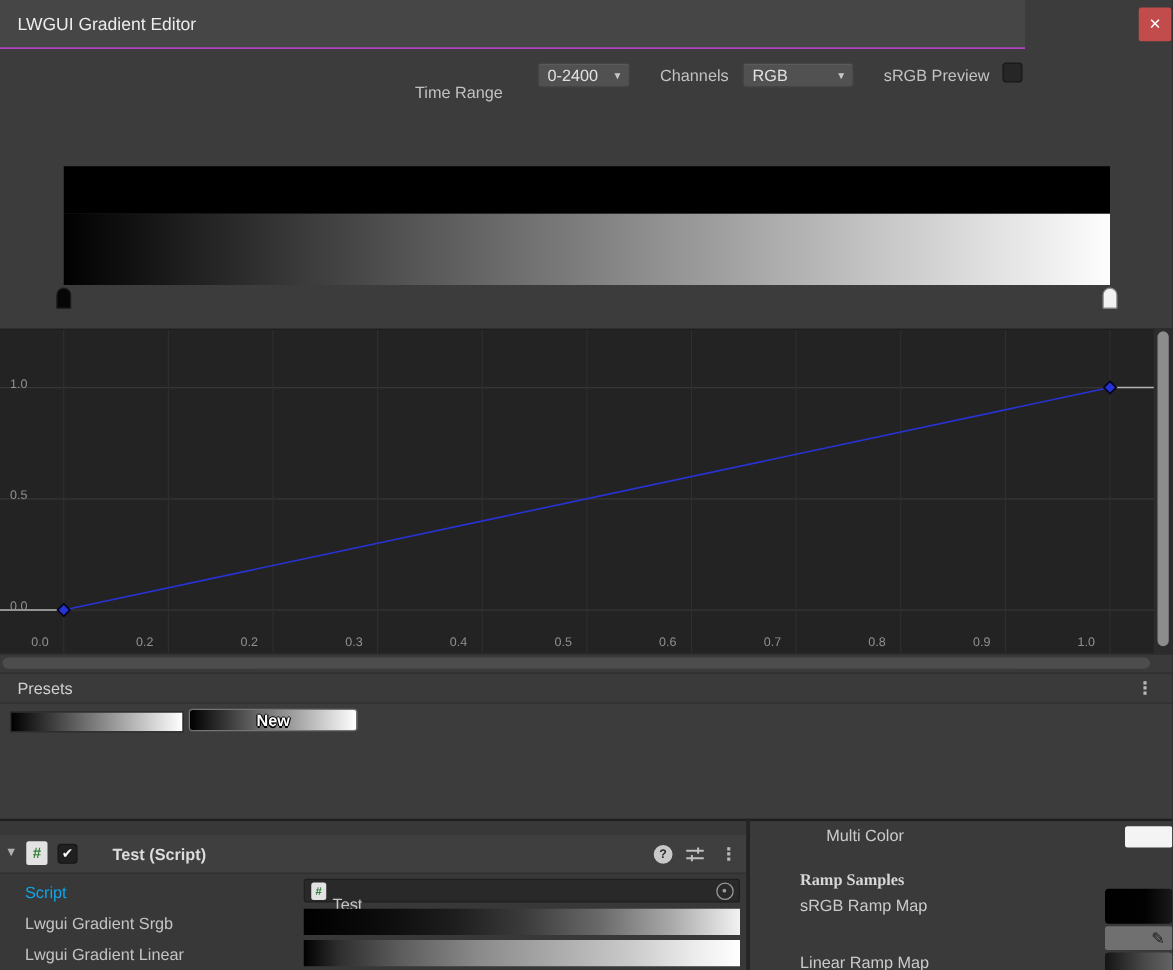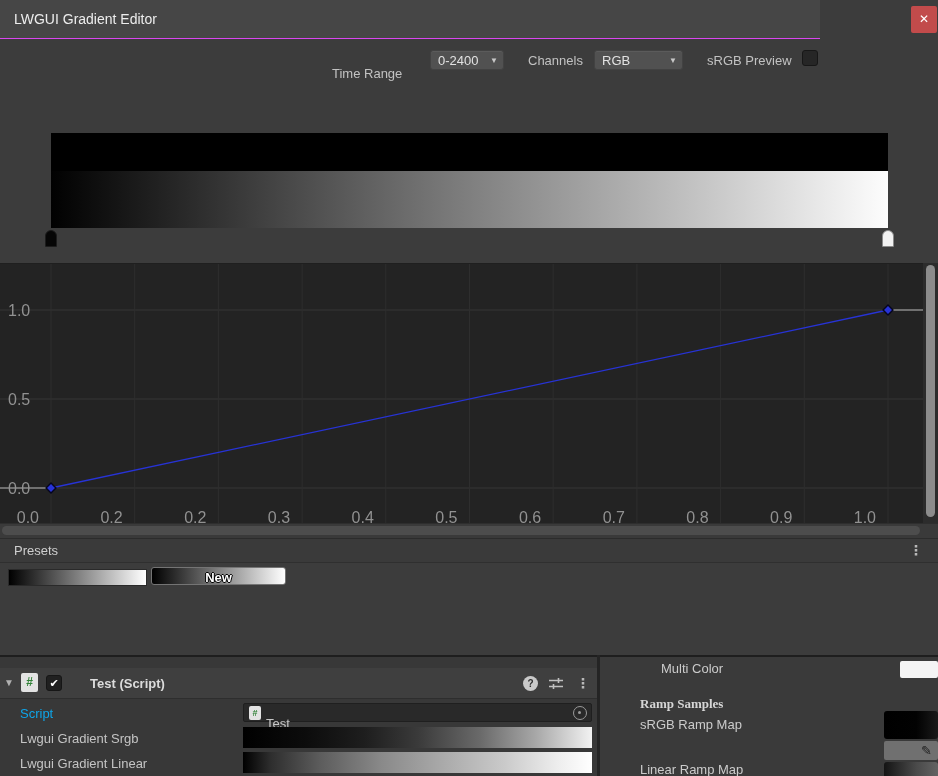--- a/index.html
+++ b/index.html
@@ -19,21 +19,21 @@
   .dd-arrow{position:absolute;right:5px;top:0;height:20px;line-height:20px;font-size:8px;color:#c8c8c8;}
   .checkbox{width:16px;height:16px;background:#262626;border:1px solid #171717;border-radius:3px;box-sizing:border-box;}
   
   .grad-top{left:51px;top:133px;width:837px;height:38px;background:#000;}
   .grad-bottom{left:51px;top:171px;width:837px;height:57px;background:linear-gradient(90deg,#010101,#fdfdfd);}
   .stop{width:12px;height:17px;border-radius:6px 6px 1px 1px;box-sizing:border-box;}
   .stop-left{left:45px;top:230px;background:#060606;border:1px solid #1c1c1c;}
   .stop-right{left:882px;top:230px;background:#f2f2f2;border:1px solid #8a8a8a;}
   
   .curve-area{left:0;top:263px;width:938px;height:260px;background:#232323;border-top:1px solid #1f1f1f;box-sizing:border-box;}
-  .tick{position:absolute;font-size:16px;color:#919191;white-space:nowrap;}
+  .tick{position:absolute;font-size:10px;color:#919191;white-space:nowrap;}
   
   .hscroll{left:0;top:523px;width:938px;height:15px;background:#3a3a3a;border-top:1px solid #2e2e2e;box-sizing:border-box;}
   .hthumb{position:absolute;left:2px;top:2px;width:918px;height:9px;background:#4d4d4d;border-radius:5px;}
   .vscroll{left:923px;top:263px;width:15px;height:260px;background:#2c2c2c;}
   .vthumb{position:absolute;left:3px;top:2px;width:9px;height:252px;background:#8c8c8c;border-radius:5px;}
   
   .presets-bar{left:0;top:538px;width:938px;height:25px;background:#3a3a3a;
                border-top:1px solid #2c2c2c;border-bottom:1px solid #2f2f2f;box-sizing:border-box;}
   .presets-title{left:14px;top:538px;height:25px;line-height:25px;font-size:13px;color:#cfcfcf;}
   .kebab{font-size:14px;font-weight:bold;color:#b8b8b8;line-height:14px;}

